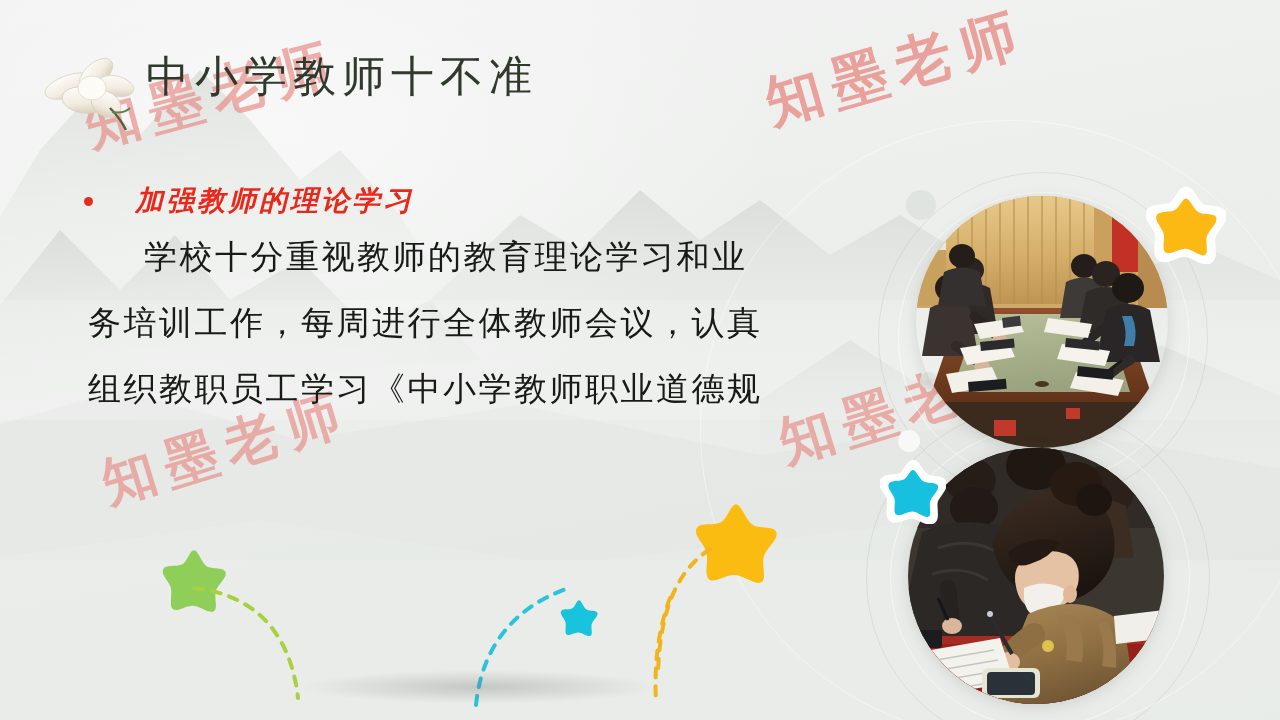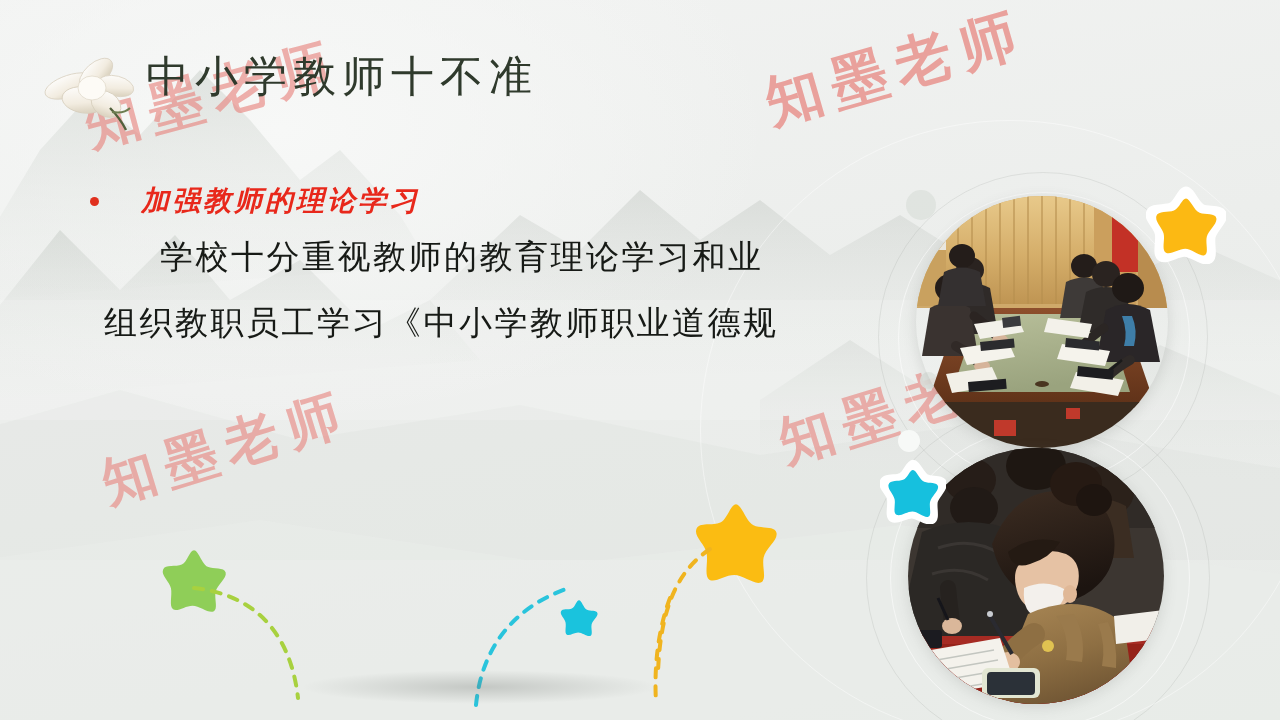--- a/index.html
+++ b/index.html
@@ -45,31 +45,31 @@
   
   #title-block { position:absolute; left:46px; top:52px; height:70px; }
   #title-text {
     position:absolute; left:100px; top:-4px;
     font-family:"DejaVu Serif","Liberation Serif",serif;
     font-size:43px; letter-spacing:6px; color:#2f3a2c;
     white-space:nowrap; font-weight:500;
   }
 
   
-  #bullet-row { position:absolute; left:90px; top:182px; display:flex; align-items:center; }
+  #bullet-row { position:absolute; left:84px; top:182px; display:flex; align-items:center; }
   #bullet-dot { width:9px; height:9px; border-radius:50%; background:#e0301e; margin-right:42px; }
   #bullet-label {
     font-family:"DejaVu Serif","Liberation Serif",serif;
     font-size:28px; color:#e8281b; letter-spacing:3px; white-space:nowrap;
     font-style:italic; font-weight:600;
   }
 
   
   #body-block {
-    position:absolute; left:104px; top:240px; width:740px;
+    position:absolute; left:88px; top:240px; width:740px;
   }
   .body-line {
     font-family:"DejaVu Serif","Liberation Serif",serif;
     font-size:33px; color:#171a16; letter-spacing:2.5px;
     line-height:1; margin-bottom:33px; white-space:nowrap;
     font-weight:500;
   }
   .body-line.indent { padding-left:56px; }
 
   
@@ -396,16 +396,17 @@
     <div id="title-text">中小学教师十不准</div>
   </div>
 
   <div id="bullet-row">
     <span id="bullet-dot"></span>
     <span id="bullet-label">加强教师的理论学习</span>
   </div>
 
   <div id="body-block">
     <div class="body-line indent">学校十分重视教师的教育理论学习和业</div>
+    <div class="body-line">务培训工作，每周进行全体教师会议，认真</div>
     <div class="body-line">组织教职员工学习《中小学教师职业道德规</div>
   </div>
 
 </div>
 
 </body></html>

